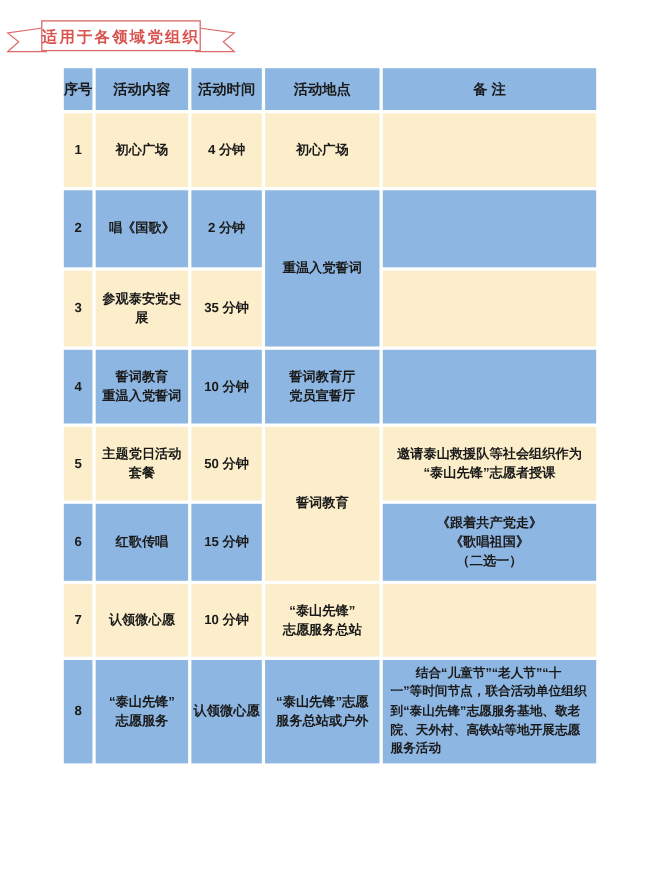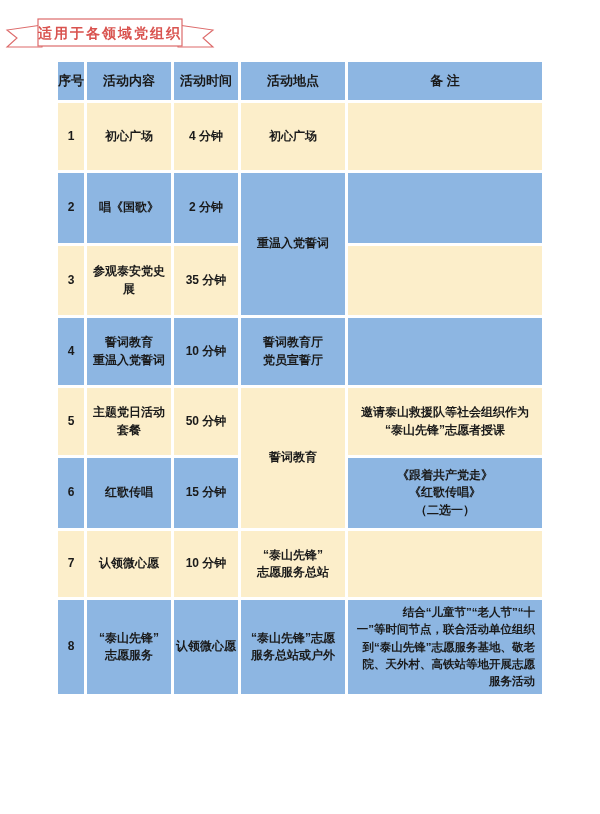--- a/index.html
+++ b/index.html
@@ -49,21 +49,21 @@
   tr.r2 { height: 70px; }
   tr.r3 { height: 69px; }
   tr.r4 { height: 67px; }
   tr.r5 { height: 67px; }
   tr.r6 { height: 70px; }
   tr.r7 { height: 66px; }
   tr.r8 { height: 70px; }
 
   td.remark-small { font-size: 12px; }
   td.remark-long {
-    text-align: right;
+    text-align: left;
     text-indent: 2em;
     white-space: normal;
     font-size: 11.5px;
     line-height: 1.5;
     padding: 4px 7px;
   }
   .ribbon-text {
     font-family: "Liberation Serif", "DejaVu Serif", serif;
     font-weight: bold;
   }
@@ -141,21 +141,21 @@
       <td class="cream" rowspan="2">誓词教育</td>
       <td class="cream remark-small">邀请泰山救援队等社会组织作为
 “泰山先锋”志愿者授课</td>
     </tr>
 
     <tr class="r6">
       <td class="blue">6</td>
       <td class="blue">红歌传唱</td>
       <td class="blue">15 分钟</td>
       <td class="blue remark-small">《跟着共产党走》
-《红歌传唱》
+《歌唱祖国》
 （二选一）</td>
     </tr>
 
     <tr class="r7">
       <td class="cream">7</td>
       <td class="cream">认领微心愿</td>
       <td class="cream">10 分钟</td>
       <td class="cream">“泰山先锋”
 志愿服务总站</td>
       <td class="cream"></td>

